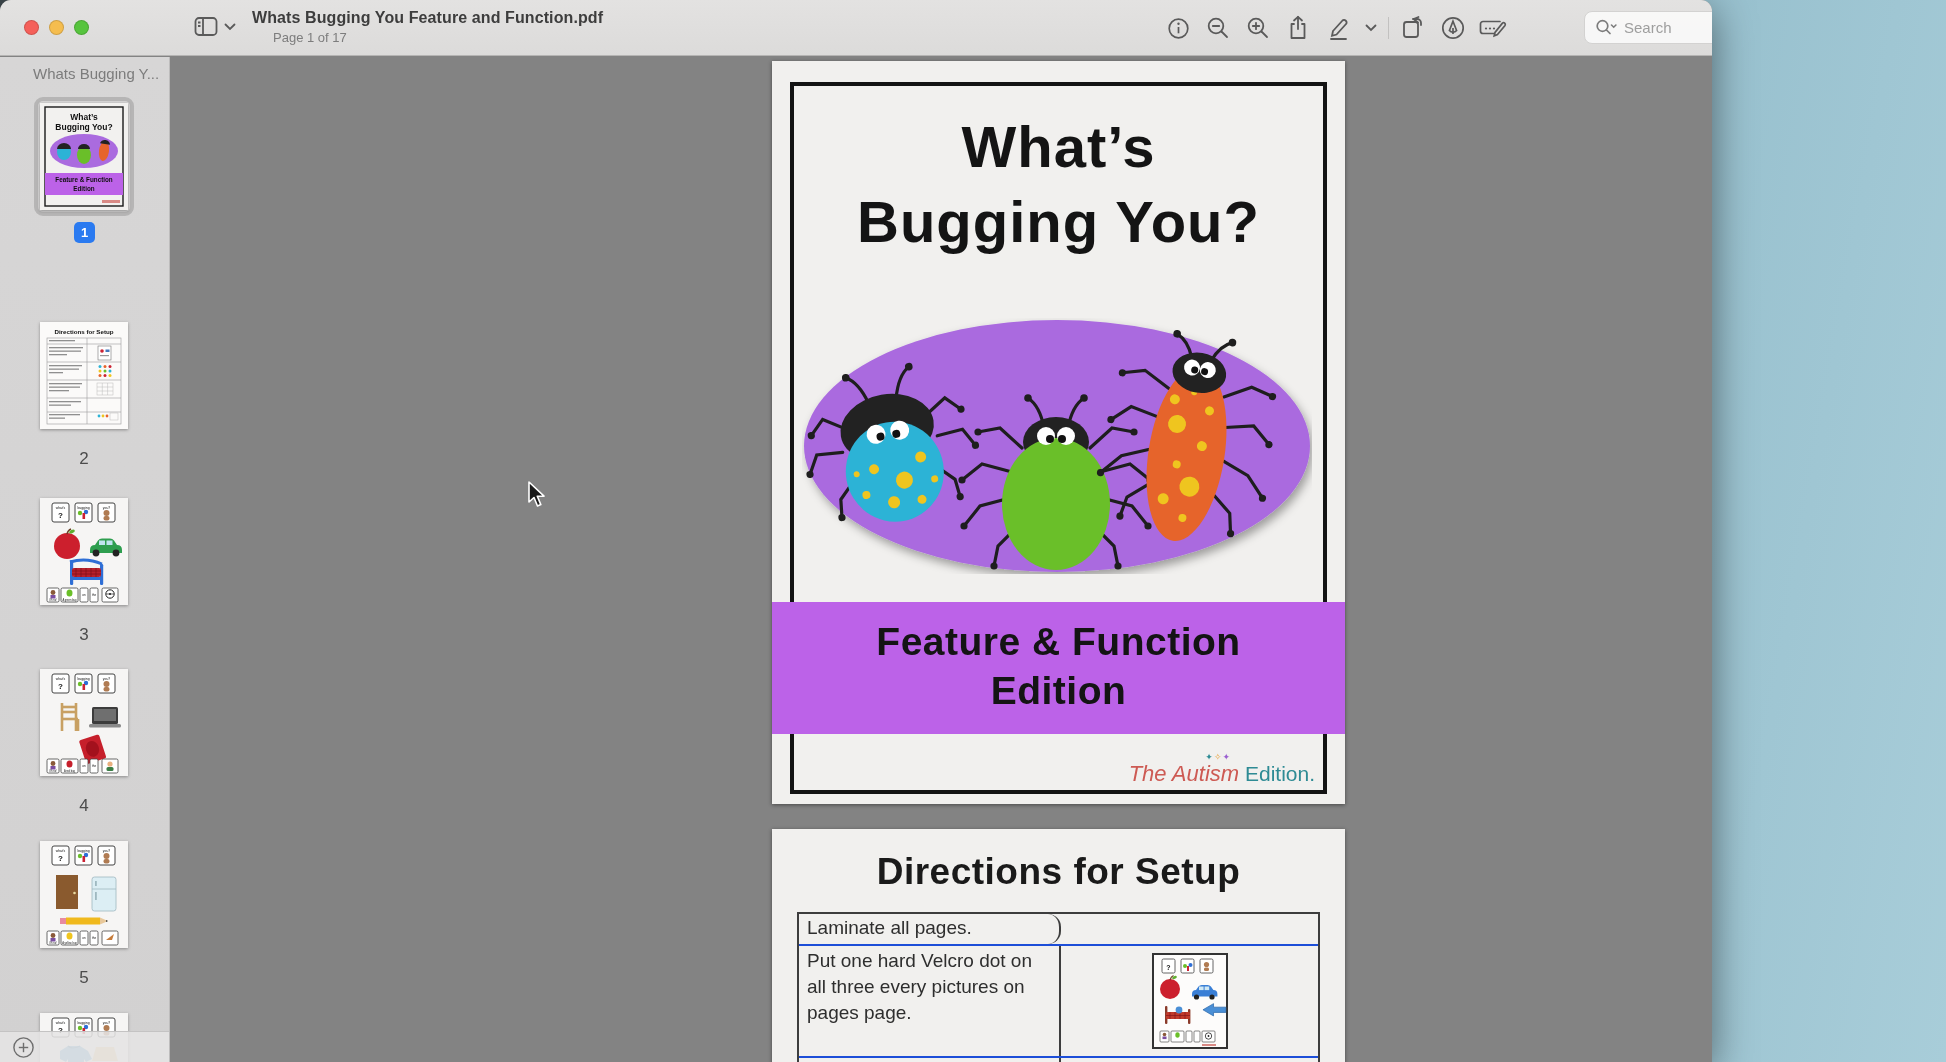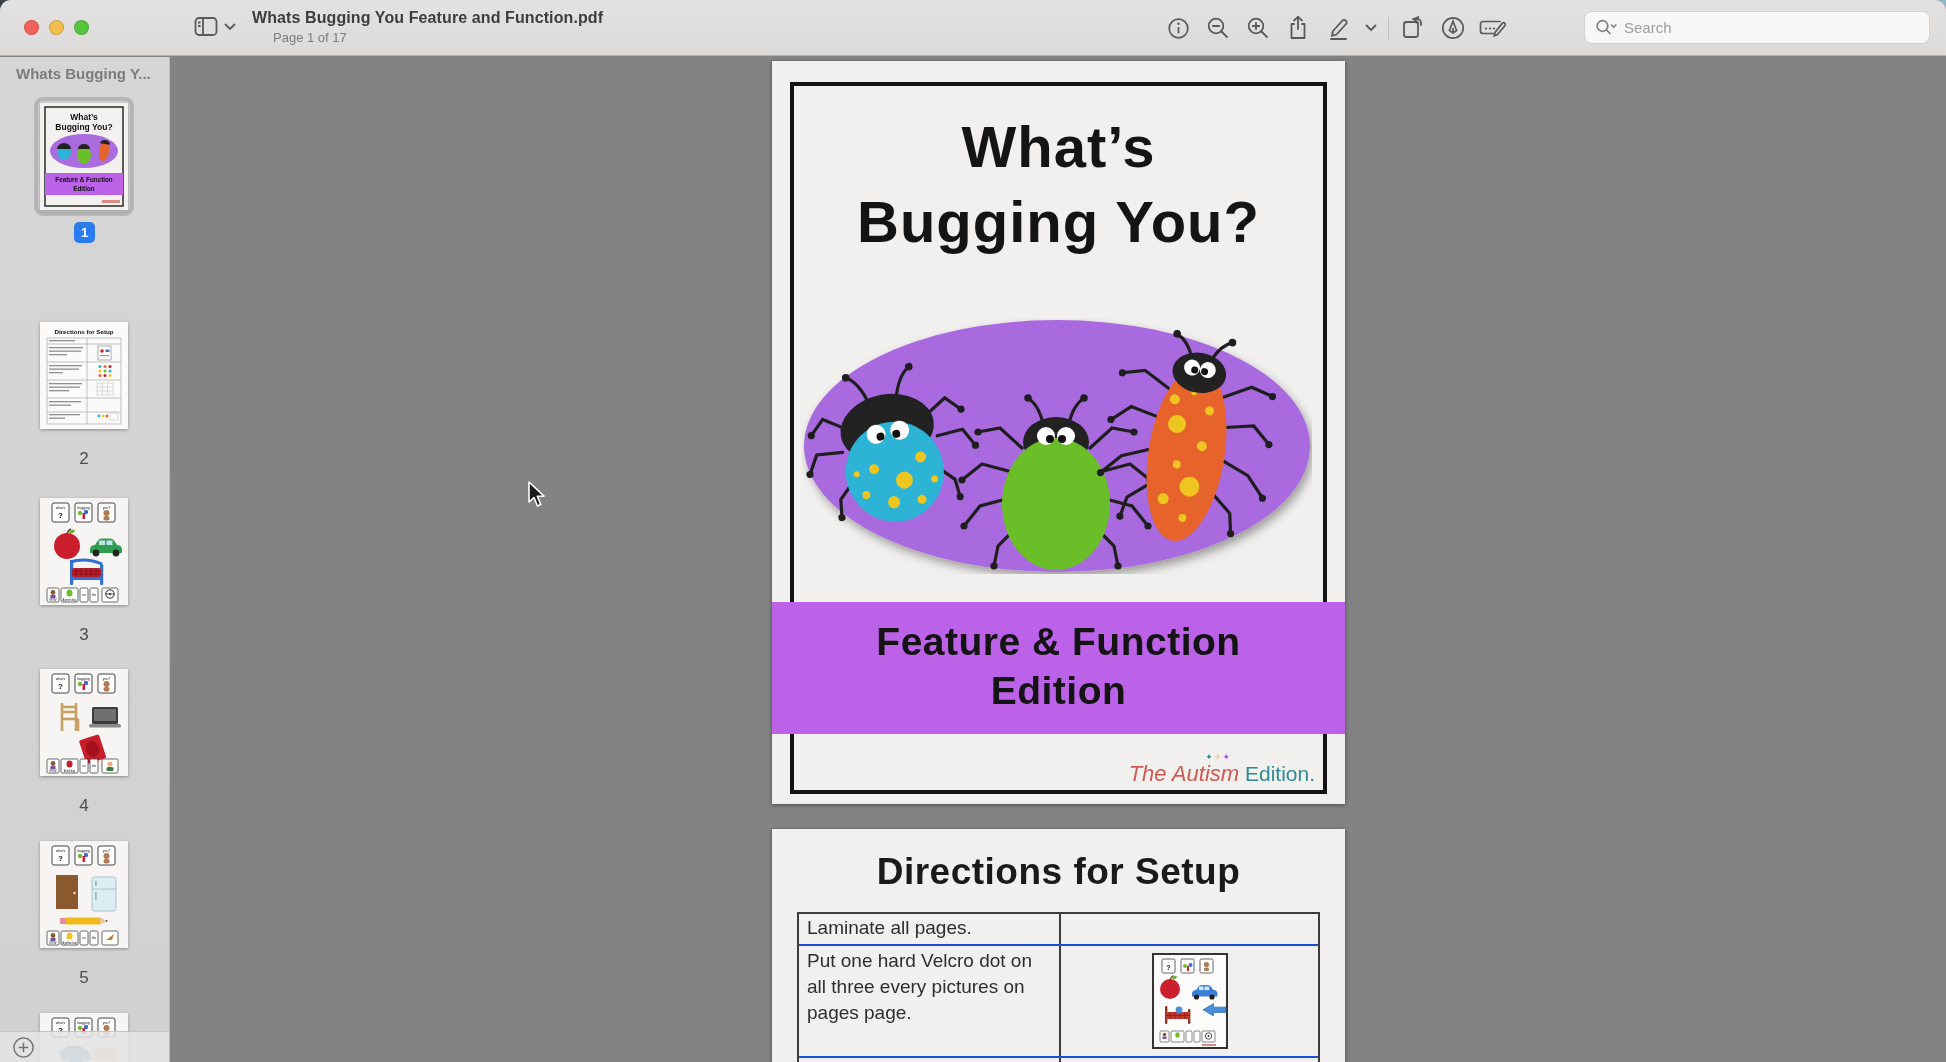--- a/index.html
+++ b/index.html
@@ -2,21 +2,21 @@
 <html><head>
 <meta charset="utf-8">
 <style>
   * { margin:0; padding:0; box-sizing:border-box; }
   html,body { width:1946px; height:1062px; overflow:hidden; }
   body {
     font-family:"Liberation Sans","DejaVu Sans",sans-serif;
     background:linear-gradient(100deg,#3e484d 0%,#5d7f8a 35%,#96bfcd 78%,#a8cdd9 100%);
   }
   .window {
-    position:absolute; left:0; top:0; width:1946px; height:1062px;
+    position:absolute; left:0; top:0; width:1712px; height:1062px;
     border-radius:11px 11px 0 0; overflow:hidden; background:#838383;
     box-shadow:0 10px 40px rgba(0,0,0,.5);
   }
   
   .titlebar {
     position:absolute; left:0; top:0; width:100%; height:56px;
     background:linear-gradient(#e3e2e1,#dcdbda);
     border-bottom:1px solid #b5b4b3;
   }
   .traffic { position:absolute; top:20px; left:24px; display:flex; gap:10px; }
@@ -44,21 +44,21 @@
     font-size:15px; color:#333; font-family:inherit;
   }
   .search-field input::placeholder { color:#9e9e9e; }
   
   .sidebar {
     position:absolute; left:0; top:57px; bottom:0; width:170px;
     background:linear-gradient(#d7d6d6,#d2d1d1);
     border-right:1px solid #bdbcbc;
   }
   .sidebar-header {
-    position:absolute; left:16px; top:8px; font-size:15px; font-weight:bold; color:#7c7c7c;
+    position:absolute; left:33px; top:8px; font-size:15px; font-weight:normal; color:#7c7c7c;
     white-space:nowrap;
   }
   .thumb { position:absolute; left:40px; width:88px; background:#fff;
            box-shadow:0 1px 3px rgba(0,0,0,.35); }
   .thumb svg { display:block; }
   .sel-ring {
     position:absolute; left:34px; top:40px; width:100px; height:119px;
     border:4px solid #b6b5b5; border-radius:9px;
   }
   .page-num {
@@ -106,21 +106,21 @@
   .dir-heading {
     position:absolute; left:0; top:22px; width:100%; text-align:center;
     font-weight:800; font-size:37px; color:#1a1a1a; letter-spacing:.5px;
   }
   .dir-table { position:absolute; left:25px; top:83px; width:523px; border:2px solid #3d3d3d; }
   .dir-row { display:flex; border-top:2px solid #1d4ed8; }
   .dir-row:first-child { border-top:none; }
   .dir-cell-l { width:262px; border-right:2px solid #3d3d3d; padding:2px 8px; 
                 font-size:19px; line-height:26px; color:#2e2e2e; }
   .dir-cell-r { flex:1; display:flex; align-items:center; justify-content:center; }
-  .row1 { height:30px; } .row1 .dir-cell-l { line-height:24px; }
+  .row1 { height:30px; } .row1 .dir-cell-l { line-height:24px;border-radius:13px; }
   .row2 { height:112px; }
   .row3 { height:9px; overflow:hidden; }
   
   .cursor { position:absolute; left:356px; top:424px; z-index:50; }
 </style>
 </head>
 <body>
 
 <div class="window">
 

